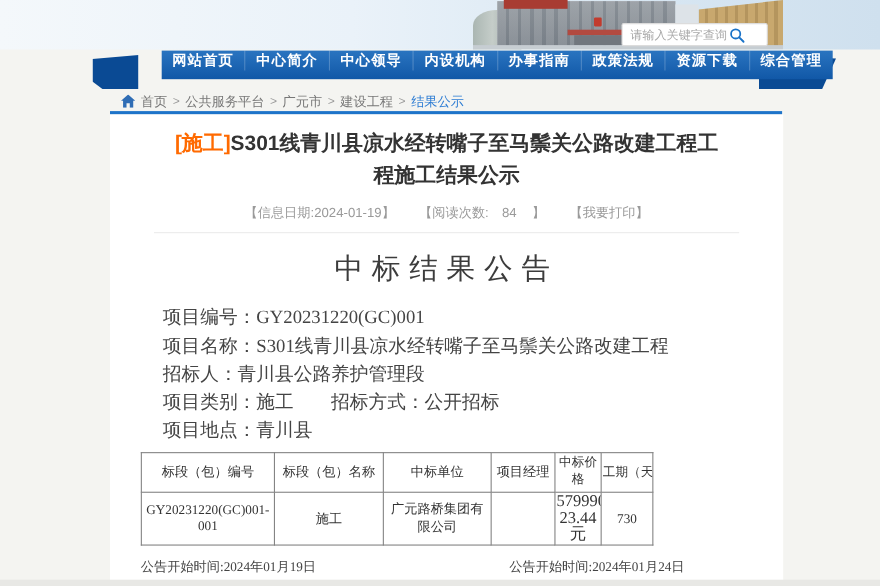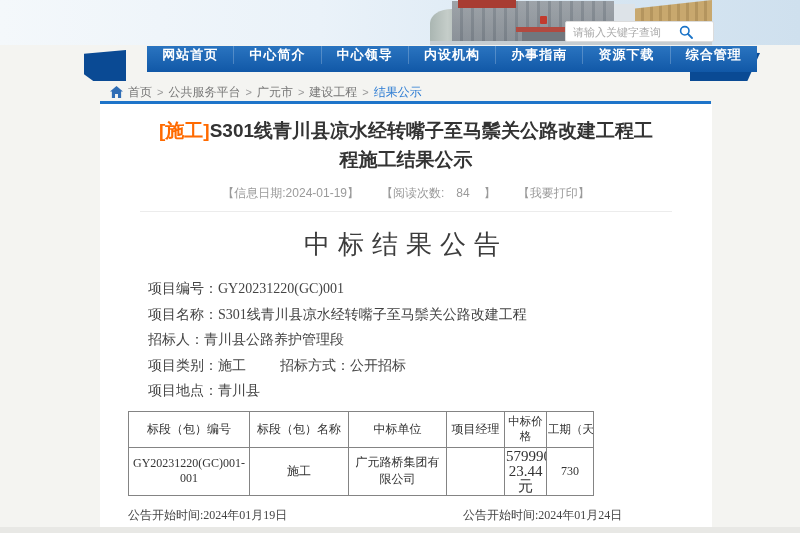--- a/index.html
+++ b/index.html
@@ -24,21 +24,21 @@
   .b-roofsign { position:absolute; left:28px; top:0; width:58px; height:8px; background:#a83c32; }
   .b-emblem { position:absolute; left:110px; top:16px; width:7px; height:8px; background:#c23b2e; border-radius:1px; }
   .b-redbanner { position:absolute; left:86px; top:27px; width:92px; height:5px; background:#b24a40; }
   .b-entry { position:absolute; left:92px; top:32px; width:80px; height:9px; background:#71777e; }
   .b-tower { position:absolute; left:205px; top:0; width:77px; height:43px;
     background:repeating-linear-gradient(90deg,#c8a86e 0 6px,#b4955e 6px 9px);
     clip-path:polygon(0 20%,100% 0,100% 100%,0 100%); }
   .b-mid { position:absolute; left:184px; top:4px; width:21px; height:39px; background:#dde3e8; }
   .b-ground { position:absolute; left:0; bottom:0; width:282px; height:4px; background:#c6cdd2; }
   .search-box {
-    position:absolute; left:565px; top:21px; width:149px; height:21px;
+    position:absolute; left:565px; top:21px; width:133px; height:21px;
     background:#fff; border:1px solid #dcdcdc; border-radius:2px;
     display:flex; align-items:center; padding:0 20px 0 7px;
   }
   .search-input { flex:1; border:none; outline:none; font-size:11px; color:#555;
     font-family:"Liberation Sans",sans-serif; background:transparent; min-width:0; }
   .search-input::placeholder { color:#a9a9a9; }
   .search-icon { width:14px; height:14px; flex:none; }
   
   .ribbon-left { position:absolute; left:84px; top:50px; width:42px; height:31px;
     background:#0a4a94; clip-path:polygon(0 12%,100% 0,100% 100%,22% 100%,0 78%); }
@@ -79,21 +79,21 @@
   }
   .meta-views span { display:inline-block; }
   .meta-views .v-num { margin:0 14px 0 12px; }
   .meta-print { cursor:pointer; }
   .serif { font-family:"Liberation Serif","DejaVu Serif",serif; }
   .announce-heading {
     margin-top:15px; text-align:center;
     font-family:"Liberation Serif","DejaVu Serif",serif;
     font-size:26px; font-weight:400; color:#3c3c3c; letter-spacing:8px;
   }
-  .fields { margin:14px 0 0 48px; font-size:14px; color:#444; }
+  .fields { margin:14px 0 0 48px; font-size:17px; color:#444; }
   .field-line { height:25.5px; line-height:25.5px; white-space:nowrap; }
   .field-line .gap { display:inline-block; width:34px; }
   .bid-table {
     margin:7px 0 0 28px; border-collapse:collapse; table-layout:fixed; width:465px;
     font-size:12px; color:#333; text-align:center;
     font-family:"Liberation Serif","DejaVu Serif",serif;
   }
   .bid-table th, .bid-table td { border:1px solid #848484; font-weight:400; padding:1px; overflow:hidden; }
   .bid-table thead tr { height:36px; }
   .bid-table tbody tr { height:36px; }
@@ -137,20 +137,21 @@
 </div>
 
 <div class="ribbon-left"></div>
 <div class="ribbon-right"></div>
 <div class="nav">
   <div class="nav-item">网站首页</div>
   <div class="nav-item">中心简介</div>
   <div class="nav-item">中心领导</div>
   <div class="nav-item">内设机构</div>
   <div class="nav-item">办事指南</div>
+  <div class="nav-item">政策法规</div>
   <div class="nav-item">资源下载</div>
   <div class="nav-item">综合管理</div>
 </div>
 
 <div class="breadcrumb">
   <svg class="home-icon" viewBox="0 0 14 13">
     <path d="M7 0 L14 6 L12 6 L12 13 L8.6 13 L8.6 8.6 L5.4 8.6 L5.4 13 L2 13 L2 6 L0 6 Z" fill="#2f6db5"></path>
   </svg>
   <span class="crumb">首页</span>
   <span class="crumb-sep">&gt;</span>

